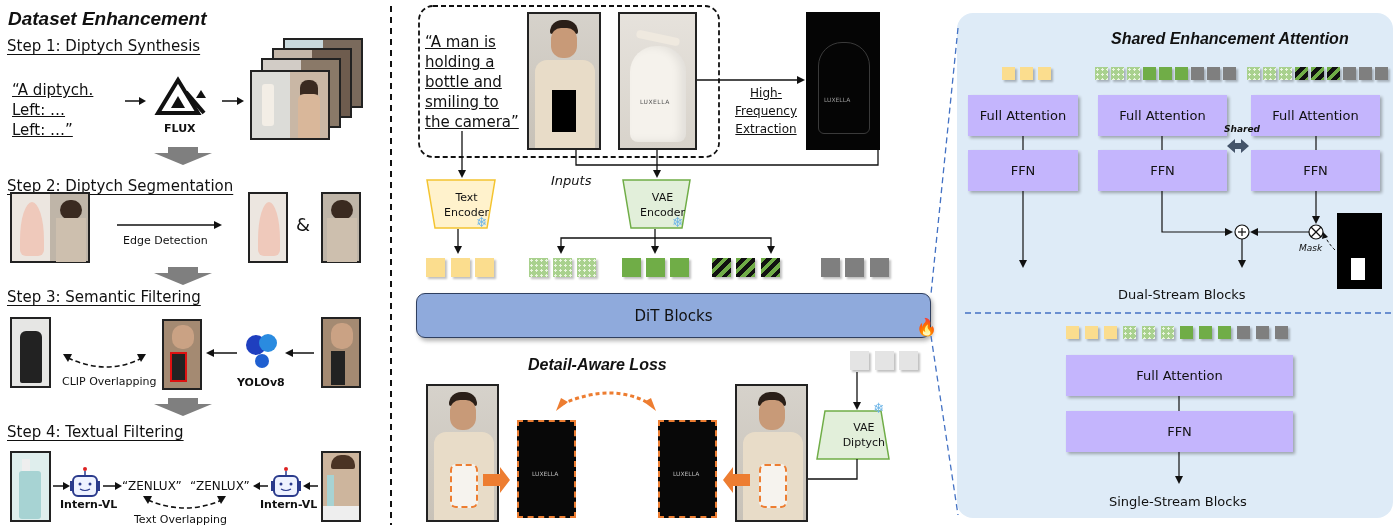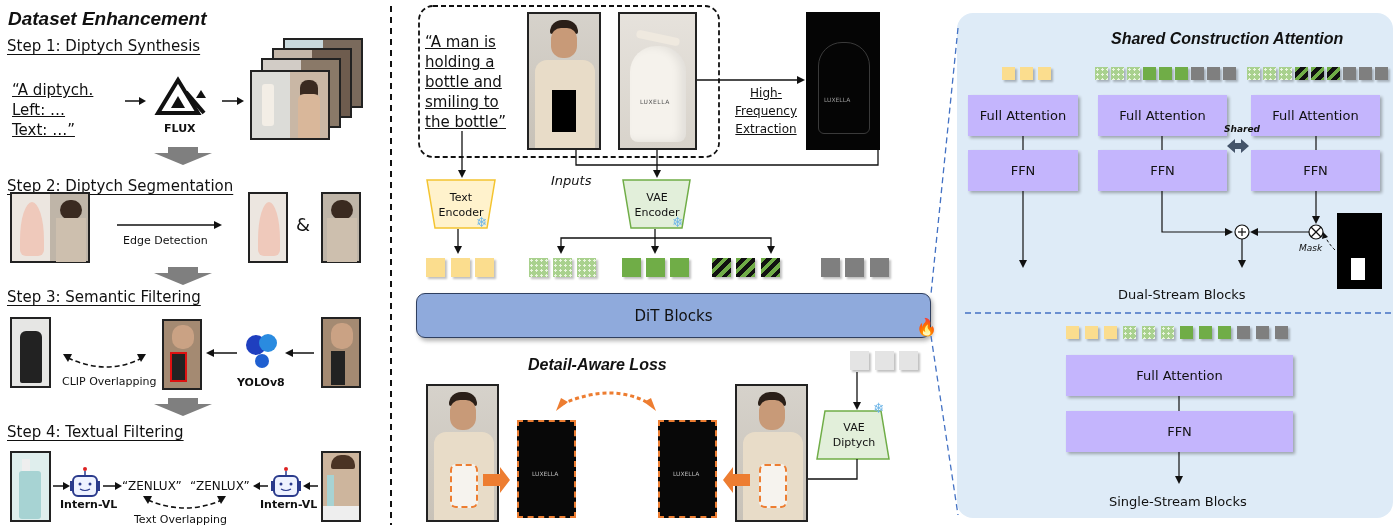--- a/index.html
+++ b/index.html
@@ -13,34 +13,34 @@
   .photo{position:absolute;border:2px solid #222;box-sizing:border-box;}
   .tok{position:absolute;width:19px;height:19px;box-shadow:2px 2px 2px rgba(0,0,0,0.25);}
   .tok.y{background:#fbdd8e;}
   .tok.d{background-color:#a9d18e;background-image:radial-gradient(#eaf5e0 1px,transparent 1.2px);background-size:5px 5px;}
   .tok.g{background:#70ad47;}
   .tok.s{background:repeating-linear-gradient(135deg,#70ad47 0 4px,#111 4px 8px);}
   .tok.k{background:#7f7f7f;}
   .tok.w{background:#e4e4e4;}
   .tok.small{width:13px;height:13px;}
   .blk{position:absolute;background:#c4b5fd;box-shadow:2px 2px 3px rgba(0,0,0,0.3);display:flex;align-items:center;justify-content:center;font-size:13px;font-family:"DejaVu Sans",sans-serif;}
-  .trap{position:absolute;display:flex;align-items:center;justify-content:center;text-align:center;font-size:11px;line-height:15px;}
+  .trap{position:absolute;display:flex;align-items:center;justify-content:flex-end;text-align:center;font-size:11px;line-height:15px;}
   svg{position:absolute;left:0;top:0;overflow:visible;}
 </style>
 </head>
 <body>
 
 <div>
   <div class="abs title-bi" style="left:8px;top:8px;font-size:19px;">Dataset Enhancement</div>
 
   <div class="abs step" style="left:7px;top:37px;">Step 1: Diptych Synthesis</div>
   <div class="abs hand" style="left:12px;top:80px;width:90px;">
     <div>“A diptych.</div>
     <div>Left: …</div>
-    <div>Text: …”</div>
+    <div>Left: …”</div>
   </div>
   <svg width="1395" height="525">
     <line x1="125" y1="101" x2="143" y2="101" stroke="#111" stroke-width="1.5"></line>
     <polygon points="146,101 139,97 139,105" fill="#111"></polygon>
     <line x1="222" y1="101" x2="240" y2="101" stroke="#111" stroke-width="1.5"></line>
     <polygon points="244,101 237,97 237,105" fill="#111"></polygon>
   </svg>
   <svg width="1395" height="525">
     <polygon points="178,80 158,113 198,113" fill="none" stroke="#111" stroke-width="4"></polygon>
     <polygon points="178,96 171,108 185,108" fill="#111"></polygon>
@@ -174,21 +174,21 @@
 
 <div>
   <svg width="1395" height="525">
     <rect x="419" y="6" width="300" height="151" rx="14" fill="none" stroke="#111" stroke-width="1.8" stroke-dasharray="5,3"></rect>
   </svg>
   <div class="abs hand" style="left:425px;top:32px;width:108px;font-size:15px;line-height:20px;">
     <div>“A man is</div>
     <div>holding a</div>
     <div>bottle and</div>
     <div>smiling to</div>
-    <div>the bottle”</div>
+    <div>the camera”</div>
   </div>
 
   <div class="photo" style="left:527px;top:12px;width:74px;height:138px;background:linear-gradient(#d6d2cb,#c8c2b8);">
     <div class="abs" style="left:21px;top:6px;width:28px;height:14px;background:#2a1f18;border-radius:12px 12px 2px 2px;"></div>
     <div class="abs" style="left:22px;top:14px;width:26px;height:30px;background:#c89a78;border-radius:10px 10px 12px 12px;"></div>
     <div class="abs" style="left:6px;top:46px;width:60px;height:88px;background:#e8dcc8;border-radius:12px 12px 0 0;"></div>
     <div class="abs" style="left:23px;top:76px;width:24px;height:42px;background:#000;"></div>
   </div>
 
   <div class="photo" style="left:618px;top:12px;width:79px;height:138px;background:linear-gradient(#e6e2dc,#d8d3cb);">
@@ -318,21 +318,21 @@
     <polygon points="750,474 733,474 733,467 723,480 733,493 733,486 750,486" fill="#ed7d31"></polygon>
   </svg>
 </div>
 
 <div class="abs" style="left:957px;top:13px;width:436px;height:505px;background:#deebf7;border-radius:16px;"></div>
 <svg width="1395" height="525">
   <line x1="958" y1="28" x2="931" y2="294" stroke="#4472c4" stroke-width="1.3" stroke-dasharray="6,4"></line>
   <line x1="931" y1="336" x2="958" y2="515" stroke="#4472c4" stroke-width="1.3" stroke-dasharray="6,4"></line>
   <line x1="965" y1="313" x2="1393" y2="313" stroke="#4472c4" stroke-width="1.3" stroke-dasharray="6,4"></line>
 </svg>
-<div class="abs title-bi" style="left:1111px;top:30px;font-size:16px;">Shared Construction Attention</div>
+<div class="abs title-bi" style="left:1111px;top:30px;font-size:16px;">Shared Enhancement Attention</div>
 
 <div>
   <div class="tok y small" style="left:1002px;top:67px;"></div>
   <div class="tok y small" style="left:1020px;top:67px;"></div>
   <div class="tok y small" style="left:1038px;top:67px;"></div>
 
   <div class="tok d small" style="left:1095px;top:67px;"></div>
   <div class="tok d small" style="left:1111px;top:67px;"></div>
   <div class="tok d small" style="left:1127px;top:67px;"></div>
   <div class="tok g small" style="left:1143px;top:67px;"></div>

